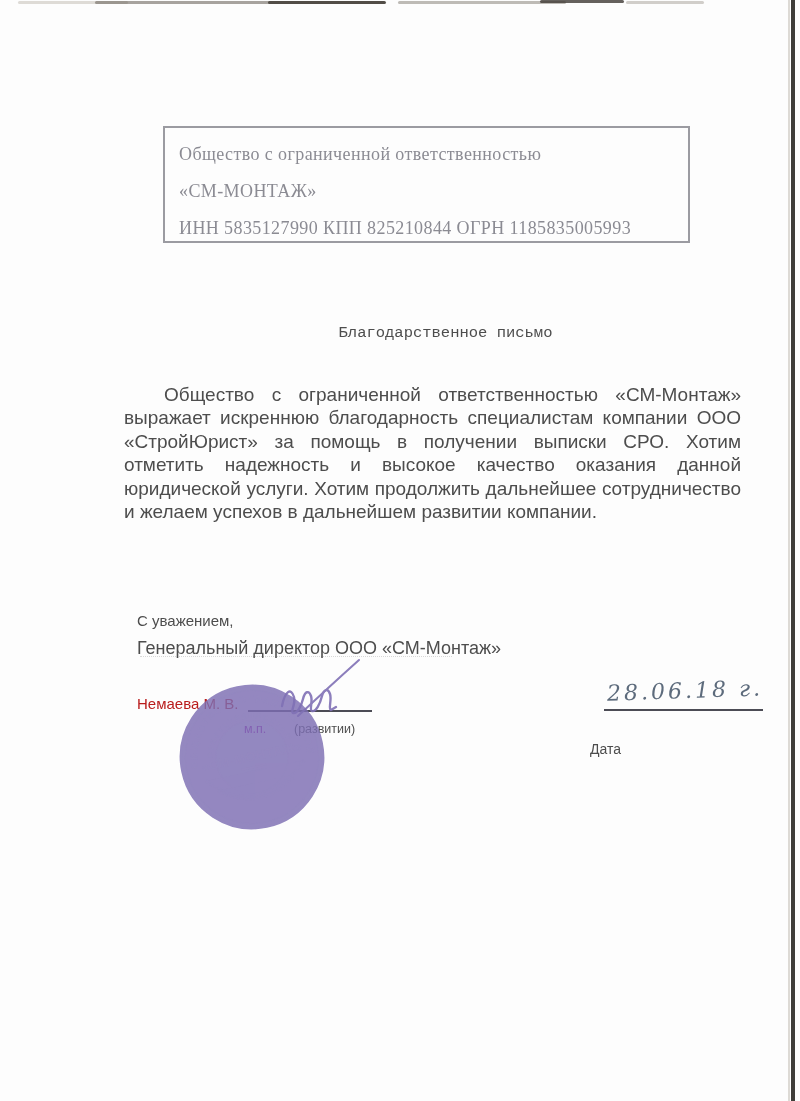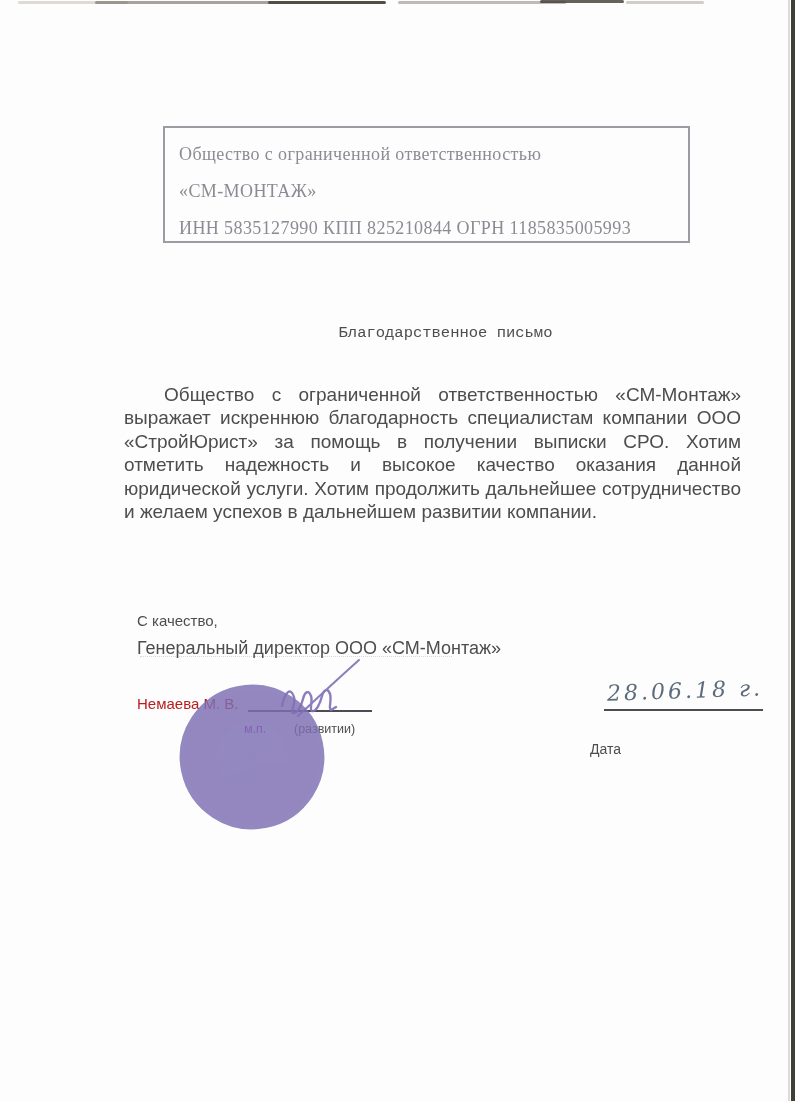--- a/index.html
+++ b/index.html
@@ -79,21 +79,21 @@
   <div class="letterhead-box">
     <div class="lh-line">Общество с ограниченной ответственностью</div>
     <div class="lh-line">«СМ-МОНТАЖ»</div>
     <div class="lh-line">ИНН 5835127990 КПП 825210844 ОГРН 1185835005993</div>
   </div>
 
   <div class="doc-title">Благодарственное письмо</div>
 
   <div class="doc-body">Общество с ограниченной ответственностью «СМ-Монтаж» выражает искреннюю благодарность специалистам компании ООО «СтройЮрист» за помощь в получении выписки СРО. Хотим отметить надежность и высокое качество оказания данной юридической услуги. Хотим продолжить дальнейшее сотрудничество и желаем успехов в дальнейшем развитии компании.</div>
 
-  <div class="closing">С качество,</div>
+  <div class="closing">С уважением,</div>
   <div class="signatory-title">Генеральный директор ООО «СМ-Монтаж»</div>
   <div class="signatory-name">Немаева М. В.</div>
 
   <div class="sig-underline"></div>
   <div class="seal-mark">м.п.</div>
   <div class="signature-caption">(развитии)</div>
 
   <div class="date-label">Дата</div>
   <div class="date-underline"></div>
   <div class="date-handwritten">28.06.18 г.</div>

